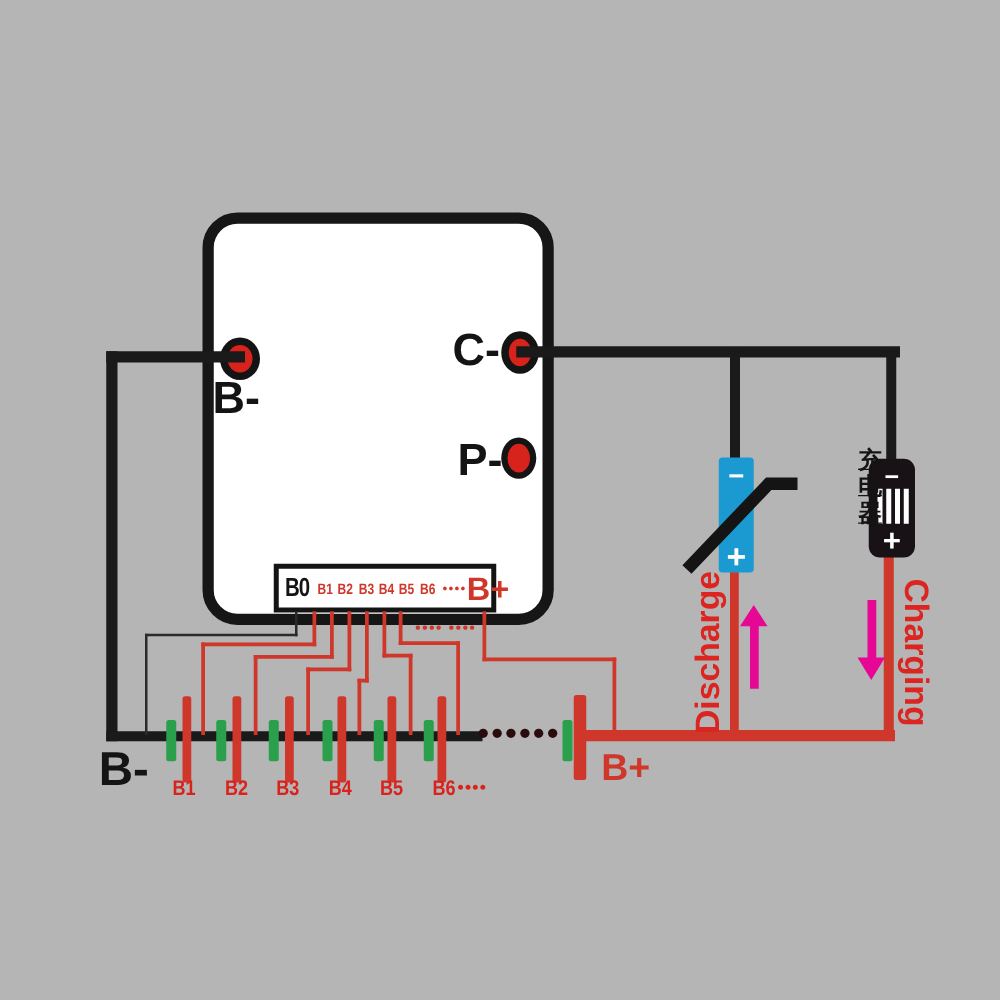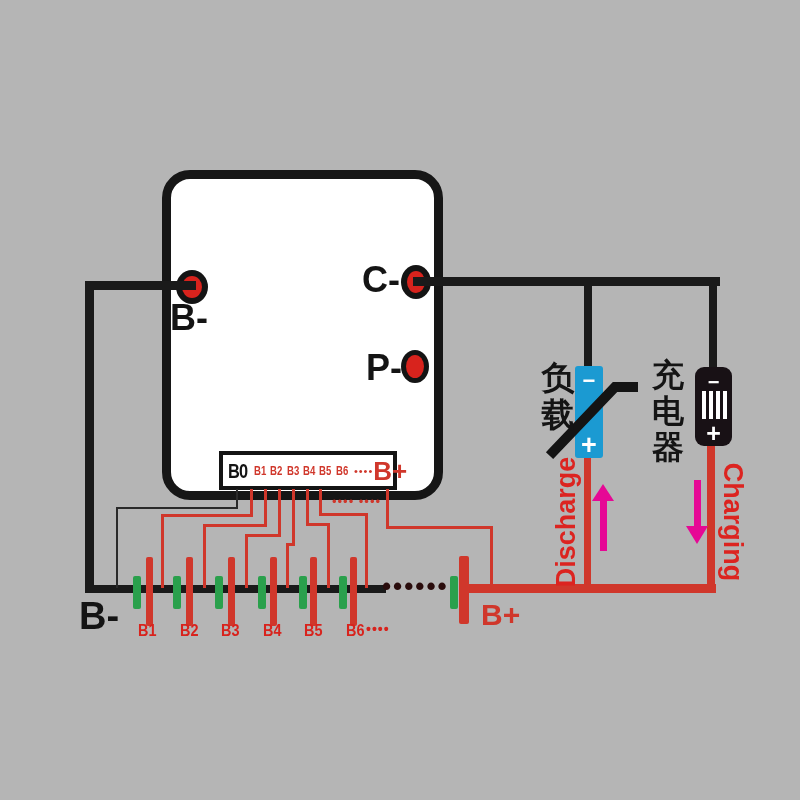--- a/index.html
+++ b/index.html
@@ -147,32 +147,31 @@
 
   <div class="packlabel" style="left:79px;top:597px;font-size:38px;color:#141414;">B-</div>
   <div class="packlabel" style="left:481px;top:600px;font-size:30px;color:#d0372b;">B+</div>
 
   <div class="loadbox"></div>
   <div class="devsign" style="left:575px;top:370px;width:28px;font-size:22px;">−</div>
   <div class="devsign" style="left:575px;top:432px;width:28px;font-size:27px;">+</div>
   <svg class="abs" style="left:545px;top:378px;" width="95" height="85">
     <polyline points="8,74 70,9 88,9" fill="none" stroke="#141414" stroke-width="10" stroke-linecap="square"></polyline>
   </svg>
-  <div class="cjk" style="left:540px;top:360px;width:36px;font-size:33px;">负载</div>
 
   <div class="chargerbox"></div>
   <div class="devsign" style="left:695px;top:372px;width:37px;font-size:20px;">−</div>
   <div class="grille">
       <div></div>
       <div></div>
       <div></div>
       <div></div>
     </div>
   <div class="devsign" style="left:695px;top:421px;width:37px;font-size:25px;">+</div>
-  <div class="cjk" style="left:652px;top:358px;width:32px;font-size:32px;">充电器</div>
+  <div class="cjk" style="left:680px;top:358px;width:32px;font-size:19px;text-decoration:underline;">充电器</div>
 
   <div class="flowtext" style="left:497px;top:508px;width:140px;height:28px;transform:rotate(-90deg);">Discharge</div>
   <div class="headup" style="left:592px;top:484px;"></div>
   <div class="shaft" style="left:600px;top:499px;width:7px;height:52px;"></div>
 
   <div class="flowtext" style="left:672px;top:508px;width:120px;height:28px;transform:rotate(90deg);">Charging</div>
   <div class="shaft" style="left:694px;top:480px;width:7px;height:47px;"></div>
   <div class="headdown" style="left:686px;top:526px;"></div>
 
 </div>

